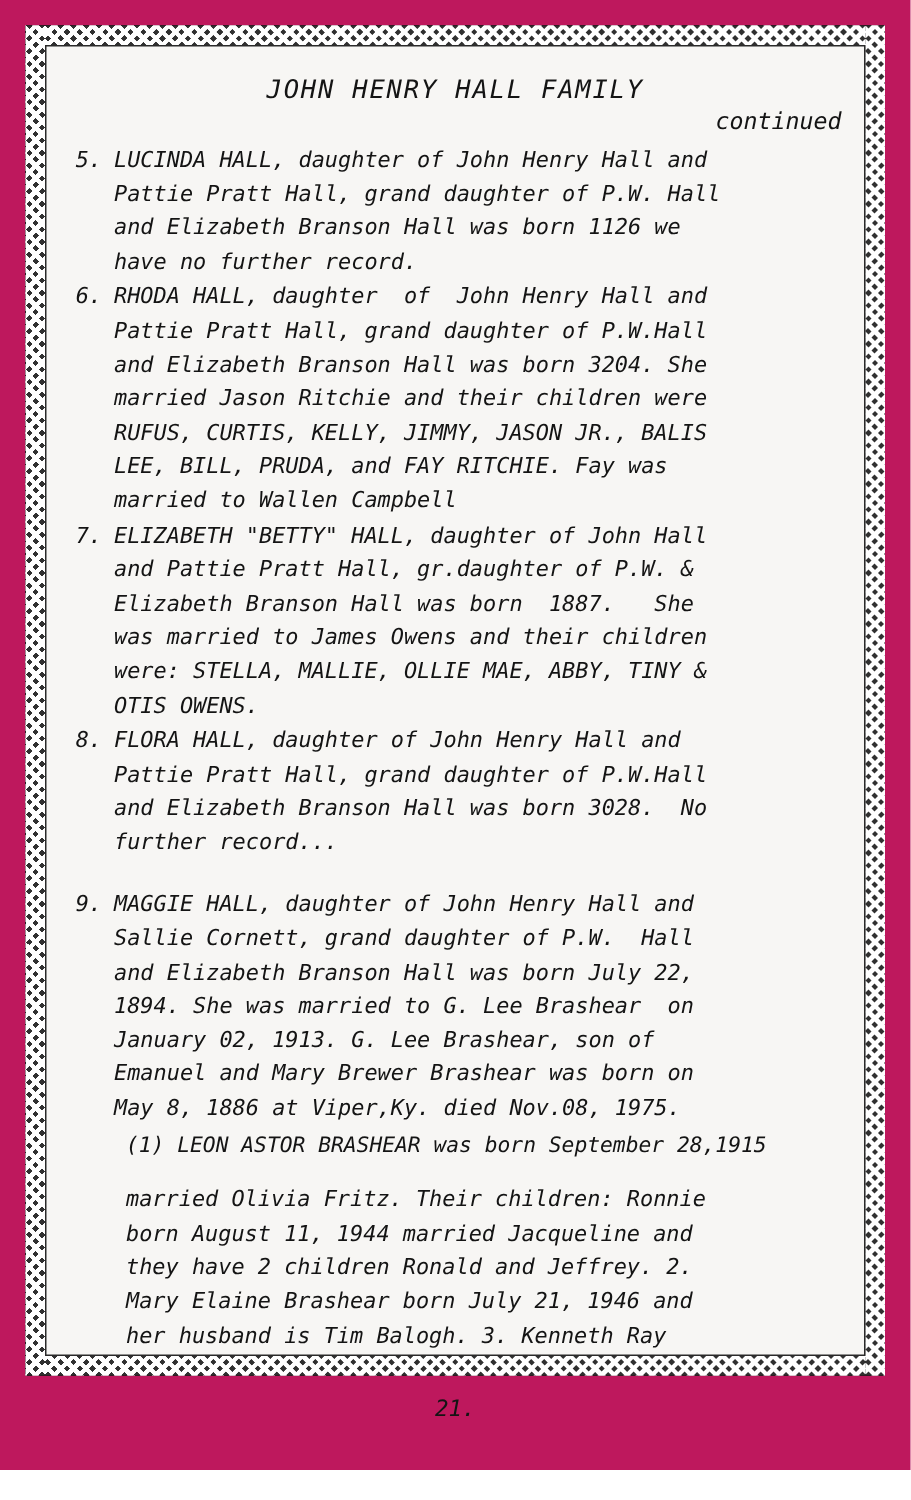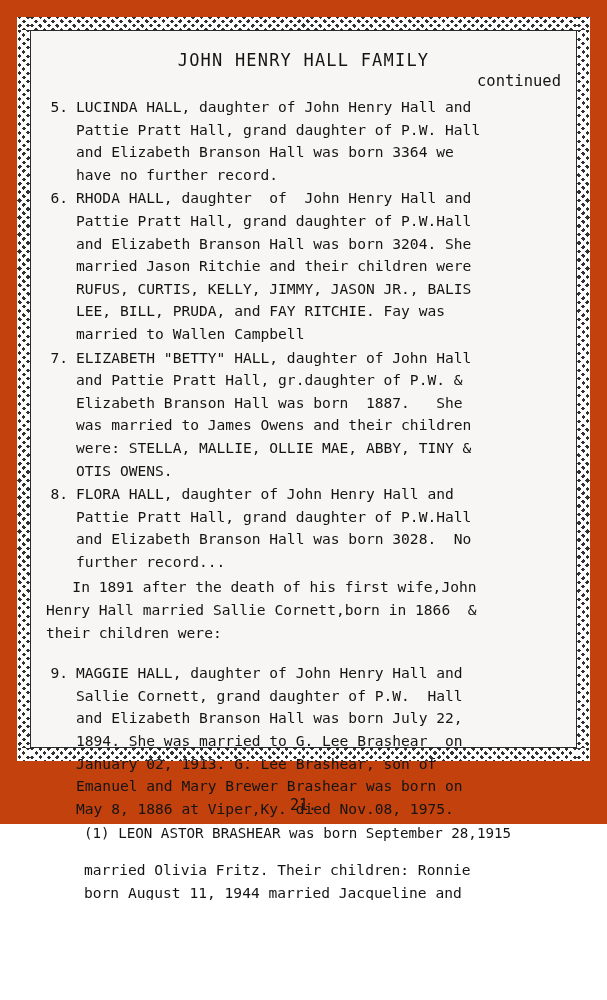--- a/index.html
+++ b/index.html
@@ -9,22 +9,23 @@
   }
   body {
     width: 607px;
     height: 1000px;
     overflow: hidden;
     font-family: "DejaVu Sans Mono", monospace;
   }
   #page {
     position: relative;
     width: 607px;
-    height: 824px;
-    background: #c2410c;
+    height: 980px;
+    background: #be185d;
+    font-style: italic;
   }
   .frame-band {
     position: absolute;
     left: 17px;
     top: 17px;
     right: 17px;
     bottom: 63px;
     box-sizing: border-box;
     border: 13px solid transparent;
     background-color: #111;
@@ -115,21 +116,21 @@
     line-height: 22.6px;
     color: #141414;
     white-space: pre-wrap;
     margin: 14px 0 0 38px;
   }
   .spacer-lg { height: 18px; }
   .page-number {
     position: absolute;
     left: 0;
     right: 0;
-    bottom: 10px;
+    bottom: 32px;
     text-align: center;
     font-size: 15px;
     color: #141414;
     font-family: "DejaVu Sans Mono", monospace;
   }
 </style>
 </head>
 <body>
 
 <div id="page">
@@ -139,21 +140,21 @@
 
   <div id="content">
 
     <div class="doc-title">JOHN HENRY HALL FAMILY</div>
     <div class="doc-subtitle">continued</div>
 
     <div class="entry">
       <div class="entry-num">5.</div>
       <div class="entry-text">LUCINDA HALL, daughter of John Henry Hall and
 Pattie Pratt Hall, grand daughter of P.W. Hall
-and Elizabeth Branson Hall was born 3364 we
+and Elizabeth Branson Hall was born 1126 we
 have no further record.</div>
     </div>
 
     <div class="entry">
       <div class="entry-num">6.</div>
       <div class="entry-text">RHODA HALL, daughter  of  John Henry Hall and
 Pattie Pratt Hall, grand daughter of P.W.Hall
 and Elizabeth Branson Hall was born 3204. She
 married Jason Ritchie and their children were
 RUFUS, CURTIS, KELLY, JIMMY, JASON JR., BALIS
@@ -172,23 +173,20 @@
     </div>
 
     <div class="entry">
       <div class="entry-num">8.</div>
       <div class="entry-text">FLORA HALL, daughter of John Henry Hall and
 Pattie Pratt Hall, grand daughter of P.W.Hall
 and Elizabeth Branson Hall was born 3028.  No
 further record...</div>
     </div>
 
-    <div class="para indent">   In 1891 after the death of his first wife,John
-Henry Hall married Sallie Cornett,born in 1866  &amp;
-their children were:</div>
 
     <div class="spacer-lg"></div>
 
     <div class="entry">
       <div class="entry-num">9.</div>
       <div class="entry-text">MAGGIE HALL, daughter of John Henry Hall and
 Sallie Cornett, grand daughter of P.W.  Hall
 and Elizabeth Branson Hall was born July 22,
 1894. She was married to G. Lee Brashear  on
 January 02, 1913. G. Lee Brashear, son of

